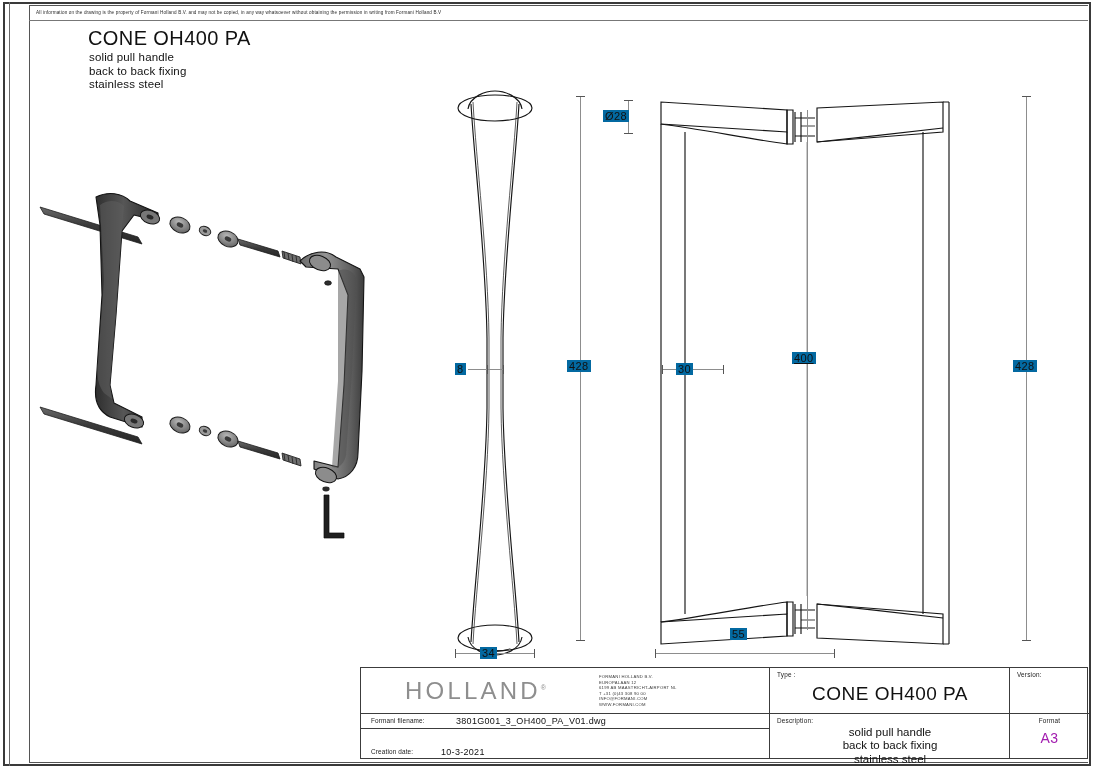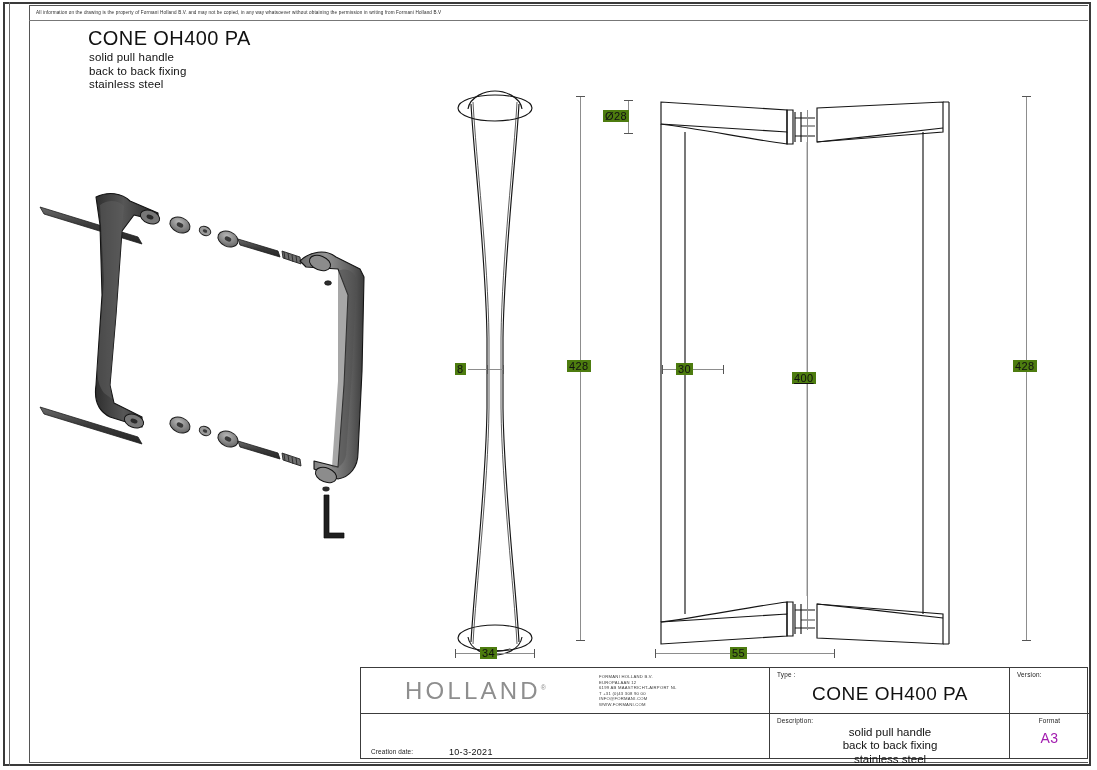--- a/index.html
+++ b/index.html
@@ -27,21 +27,21 @@
   .doc-title{position:absolute;left:88px;top:27px;font-size:20px;letter-spacing:.4px;
              color:#111;white-space:nowrap;}
   .doc-sub{position:absolute;left:89px;top:51px;font-size:11.5px;line-height:13.6px;
            color:#111;}
   .doc-sub div{white-space:nowrap;letter-spacing:.15px;}
 
   
   .vline{position:absolute;width:0;border-left:1px solid #8d8d8d;}
   .hline{position:absolute;height:0;border-top:1px solid #8d8d8d;}
   .dimtext{position:absolute;font-size:11px;color:#111;letter-spacing:.4px;
-           background:#4d7c0f;padding:0 2px;white-space:nowrap;}
+           background:#0369a1;padding:0 2px;white-space:nowrap;}
   .tick{position:absolute;background:#555;}
 
   
   .tb{position:absolute;left:360px;top:667px;width:728px;height:92px;
       border:1px solid #3c3c3c;box-sizing:border-box;background:#fff;}
   .tb-col-l{position:absolute;left:0;top:0;width:409px;height:100%;
             border-right:1px solid #3c3c3c;box-sizing:border-box;}
   .tb-col-r{position:absolute;left:409px;top:0;width:319px;height:100%;box-sizing:border-box;}
 
   .tb-logo-cell{position:absolute;left:0;top:0;width:409px;height:46px;
@@ -255,26 +255,26 @@
       <path d="M152,54 L152,508"></path>
     </g>
   </svg>
 
   <div class="hline" style="left:662px;top:369px;width:62px;"></div>
   <div class="tick" style="left:662px;top:365px;width:1px;height:9px;"></div>
   <div class="tick" style="left:723px;top:365px;width:1px;height:9px;"></div>
   <div class="dimtext" style="left:676px;top:363px;">30</div>
 
   <div class="vline" style="left:807px;top:110px;height:520px;"></div>
-  <div class="dimtext" style="left:792px;top:372px;text-decoration:underline;">400</div>
+  <div class="dimtext" style="left:792px;top:352px;text-decoration:underline;">400</div>
 
   <div class="hline" style="left:655px;top:653px;width:180px;"></div>
   <div class="tick" style="left:655px;top:649px;width:1px;height:9px;"></div>
   <div class="tick" style="left:834px;top:649px;width:1px;height:9px;"></div>
-  <div class="dimtext" style="left:730px;top:647px;">55</div>
+  <div class="dimtext" style="left:730px;top:628px;">55</div>
 
   <div class="vline" style="left:1026px;top:96px;height:544px;"></div>
   <div class="tick" style="left:1022px;top:96px;width:9px;height:1px;"></div>
   <div class="tick" style="left:1022px;top:640px;width:9px;height:1px;"></div>
   <div class="dimtext" style="left:1013px;top:360px;">428</div>
 
   <div class="tb">
 
     <div class="tb-col-l">
 
@@ -283,25 +283,29 @@
         <div class="addr">
           <div>FORMANI HOLLAND B.V.</div>
           <div>EUROPALAAN 12</div>
           <div>6199 AB MAASTRICHT-AIRPORT NL</div>
           <div>T +31 (0)43 308 90 00</div>
           <div>INFO@FORMANI.COM</div>
           <div>WWW.FORMANI.COM</div>
         </div>
       </div>
 
+      <div class="tb-row" style="top:46px;">
+        <span class="tb-lab">Formani filename:</span>
+        <span class="tb-val" style="left:95px;">3801G001_3_OH400_PA_V01.dwg</span>
+      </div>
 
 
       <div class="tb-row last" style="top:76.6px;">
         <span class="tb-lab">Creation date:</span>
-        <span class="tb-val" style="left:88px;">10-3-2021</span>
+        <span class="tb-val" style="left:80px;">10-3-2021</span>
       </div>
     </div>
 
     <div class="tb-col-r">
 
       <div class="tb-type">
         <span class="cell-lab">Type :</span>
         <div class="type-val">CONE OH400 PA</div>
       </div>
 

